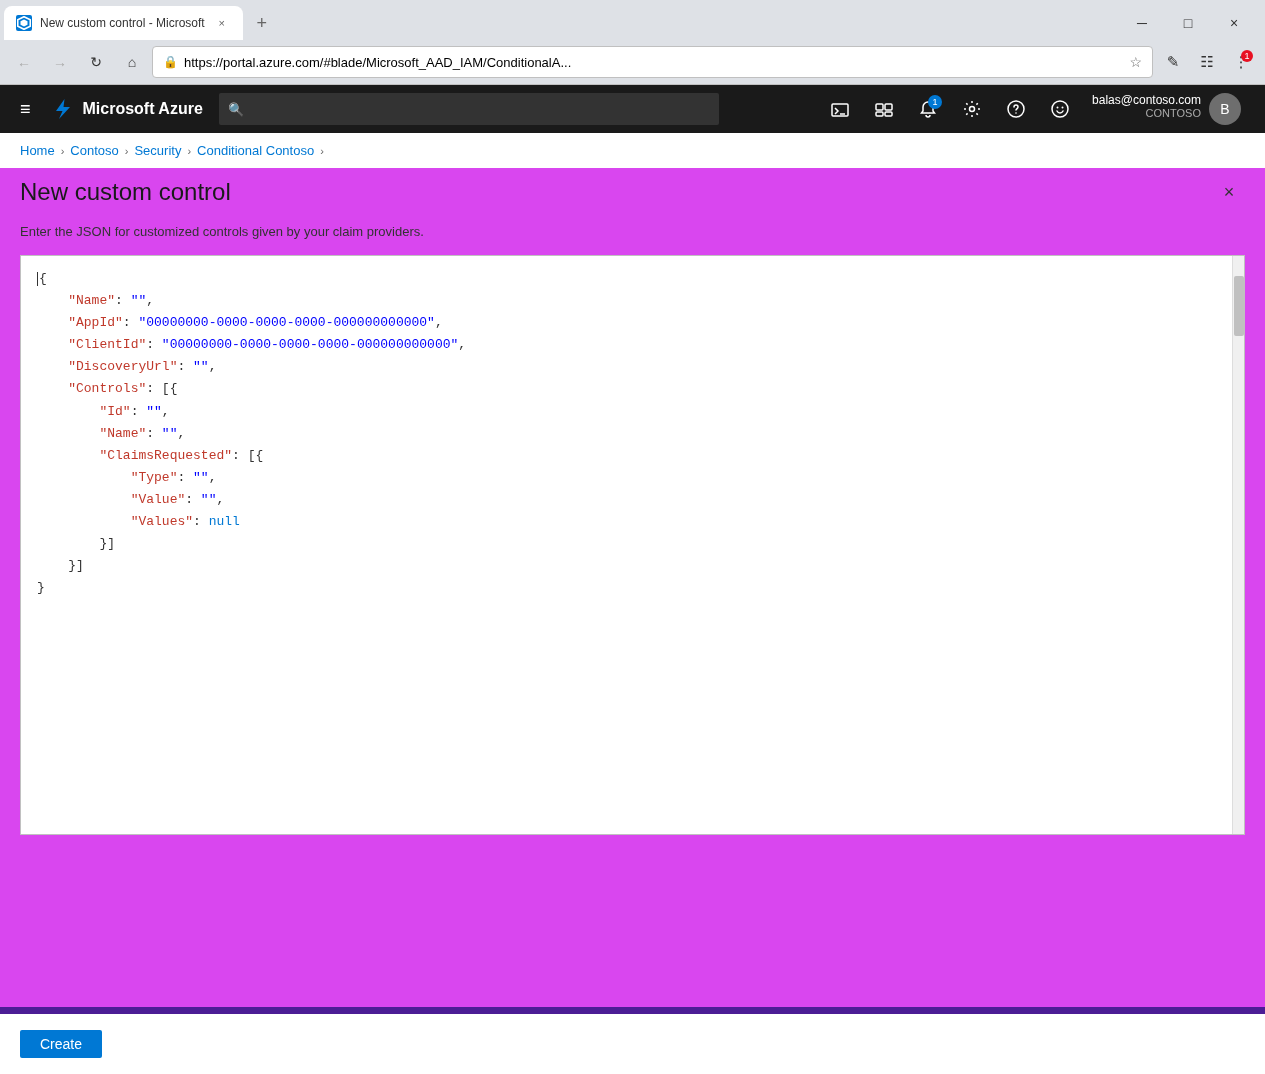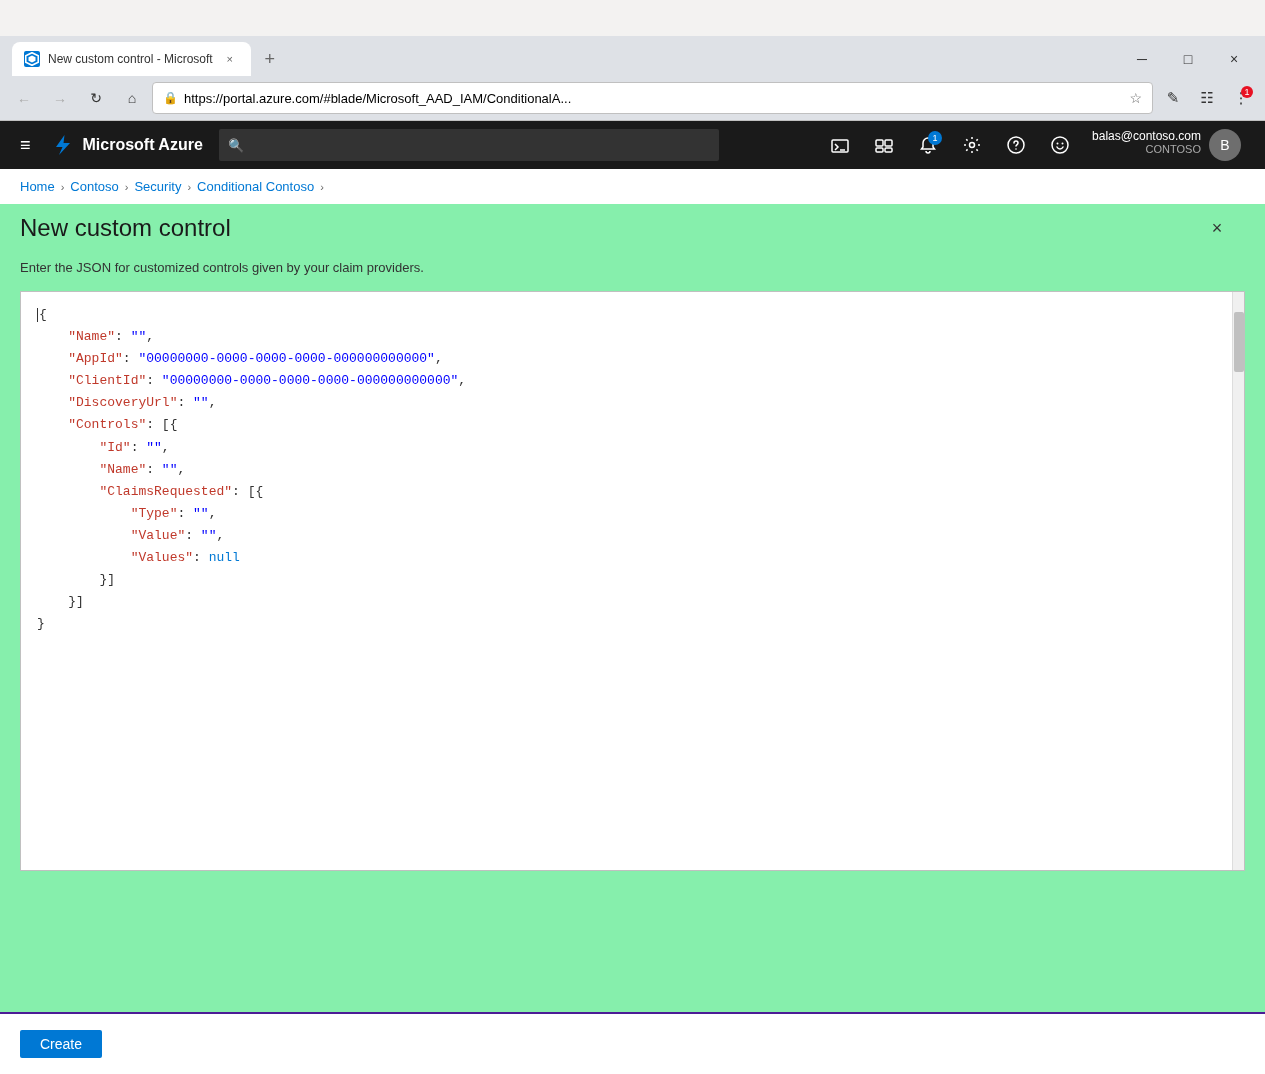--- a/index.html
+++ b/index.html
@@ -6,25 +6,24 @@
     body { font-family: 'Segoe UI', Arial, sans-serif; font-size: 14px; background: #f3f2f1; overflow: hidden; }
 
     
     .browser-chrome {
       background: #dee1e6;
       border-bottom: 1px solid #c0c0c0;
     }
     .browser-titlebar {
       display: flex;
       align-items: center;
-      padding: 6px 8px 0 12px;
+      padding: 6px 8px 0 4px;
       gap: 0;
       background: #dee1e6;
       height: 40px;
-      margin-top: 36px;
     }
     .browser-tab {
       display: flex;
       align-items: center;
       background: #ffffff;
       border-radius: 8px 8px 0 0;
       padding: 6px 12px;
       font-size: 13px;
       color: #333;
       gap: 8px;
@@ -190,21 +189,21 @@
     .user-avatar {
       width: 32px; height: 32px;
       border-radius: 50%;
       background: #6e6e6e;
       display: flex; align-items: center; justify-content: center;
       color: white; font-size: 14px;
     }
 
     
     .main-content {
-      background: #86efac;
+      background: #d946ef;
       min-height: calc(1074px - 40px - 44px - 48px);
       position: relative;
     }
 
     
     .breadcrumb {
       display: flex;
       align-items: center;
       padding: 10px 20px;
       gap: 6px;
@@ -215,21 +214,21 @@
       color: #0078d4;
       cursor: pointer;
       text-decoration: none;
     }
     .breadcrumb-separator { color: #666; font-size: 11px; }
 
     
     .page-header {
       display: flex;
       align-items: center;
-      padding: 8px 32px 16px 20px;
+      padding: 8px 20px 16px 20px;
       justify-content: space-between;
     }
     .page-title {
       font-size: 24px;
       font-weight: 300;
       color: #1a1a1a;
     }
     .close-btn {
       width: 32px; height: 32px;
       display: flex; align-items: center; justify-content: center;
@@ -295,21 +294,21 @@
     }
     @keyframes blink { 50% { opacity: 0; } }
 
     
     .page-footer {
       position: fixed;
       bottom: 0;
       left: 0;
       right: 0;
       background: white;
-      border-top: 2px solid #4c1d95;
+      border-top: 7px solid #4c1d95;
       padding: 16px 20px;
       display: flex;
       gap: 8px;
     }
     .btn-primary {
       background: #0078d4;
       color: white;
       border: none;
       padding: 6px 20px;
       font-size: 14px;

